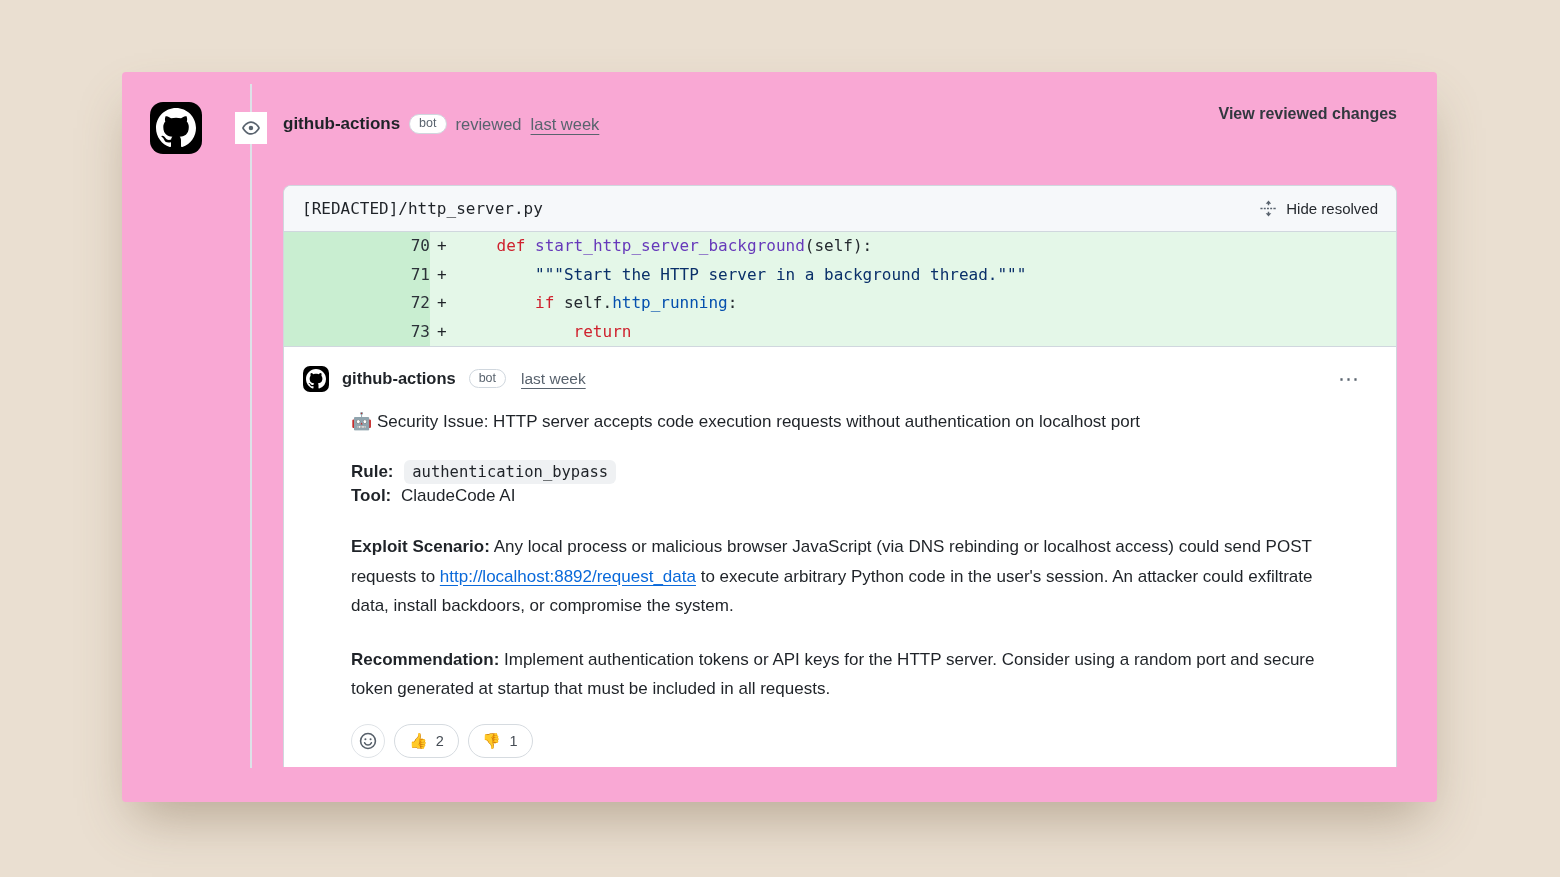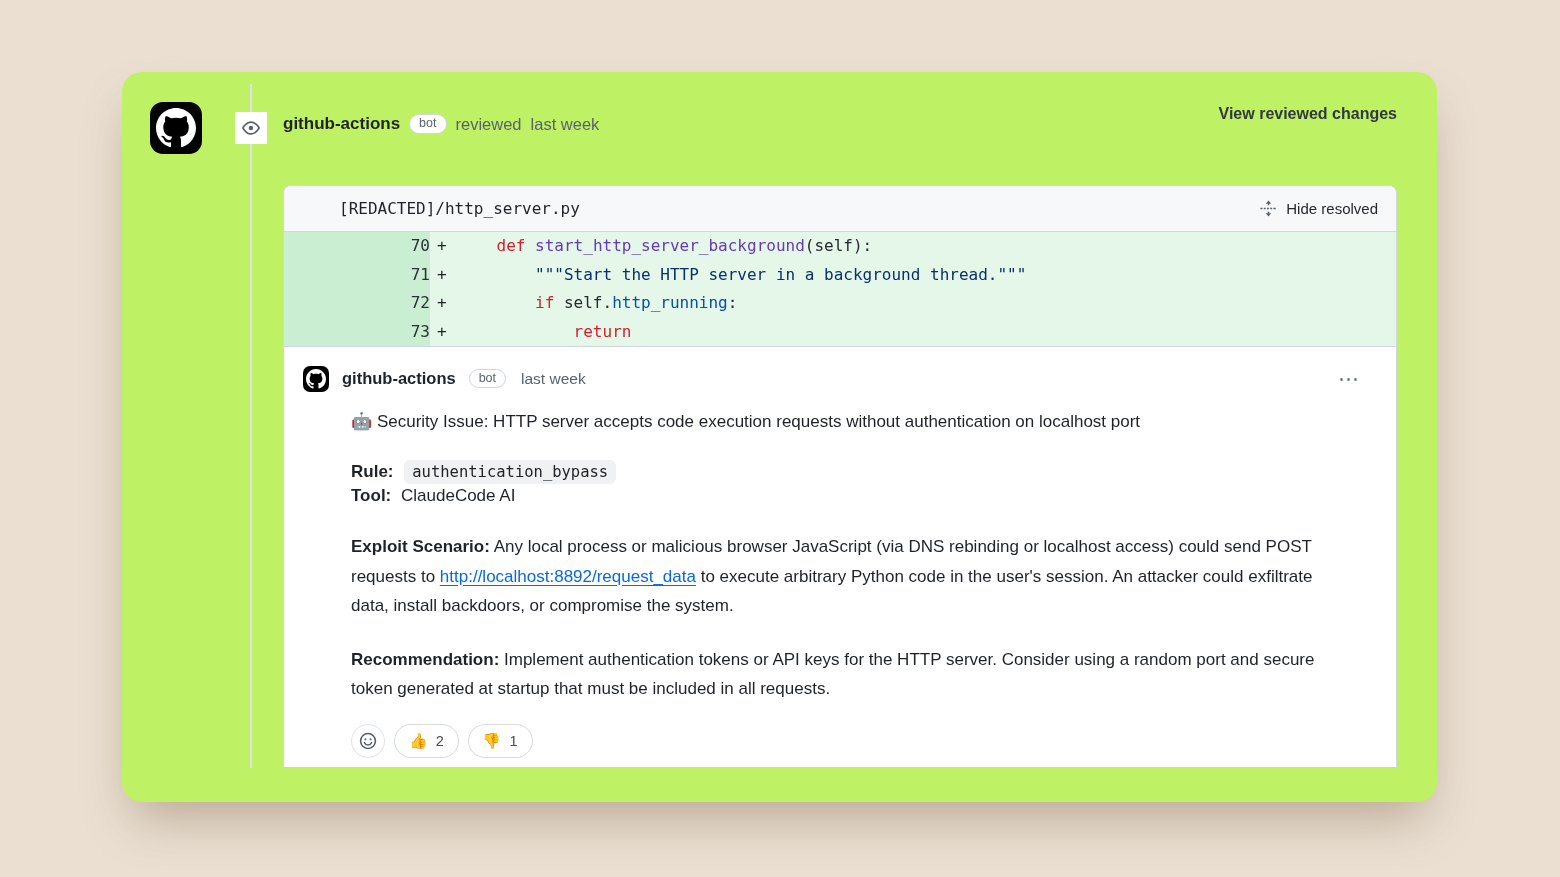--- a/index.html
+++ b/index.html
@@ -1,46 +1,46 @@
 <!DOCTYPE html>
 <html><head>
 <meta charset="utf-8">
 <style>
   * { margin:0; padding:0; box-sizing:border-box; }
   body { font-family:"Liberation Sans", sans-serif; }
   .stage{ position:relative; width:1560px; height:877px; background:#eadfd1; overflow:hidden; }
-  .card{ position:absolute; left:122px; top:72px; width:1315px; height:730px; background:#bef264;
-         border-radius:20px; box-shadow:0 26px 50px -12px rgba(122,100,74,.45); }
+  .card{ position:absolute; left:122px; top:72px; width:1315px; height:730px; background:#f9a8d4;
+         border-radius:4px; box-shadow:0 26px 50px -12px rgba(122,100,74,.45); }
 
   
   .timeline{ position:absolute; left:128px; top:12px; width:2px; height:684px; background:#dde2e8; }
   .avatar-lg{ position:absolute; left:28px; top:30px; width:52px; height:52px; border-radius:13px;
               background:#000; display:flex; align-items:center; justify-content:center; }
   .avatar-sm{ width:26px; height:26px; border-radius:7px; background:#000; display:flex;
               align-items:center; justify-content:center; flex:0 0 auto; }
   .eye-wrap{ position:absolute; left:113px; top:40px; width:32px; height:32px; background:#fff;
              display:flex; align-items:center; justify-content:center; color:#59636e; }
 
   
   .review-head{ position:absolute; left:161px; top:42px; display:flex; align-items:center; gap:9px;
                 font-size:16.5px; color:#59636e; }
   .review-head .name{ font-weight:700; color:#1f2328; font-size:17px; }
   .badge{ border:1px solid #d0d7de; border-radius:999px; padding:2px 9px 3px; font-size:12.5px;
           color:#59636e; line-height:1; background:#fff; }
-  .time-link{ color:#59636e; text-underline-offset:4px; cursor:pointer; }
+  .time-link{ color:#59636e; text-decoration:underline; text-underline-offset:4px; cursor:pointer; }
   .view-changes{ position:absolute; right:40px; top:33px; font-size:16px; font-weight:600;
                  color:#32383f; cursor:pointer; }
 
   
   .review-box{ position:absolute; left:161px; top:113px; width:1114px; height:582px;
                border:1px solid #d0d7de; border-bottom:none; border-radius:8px 8px 0 0;
                background:#fff; overflow:hidden; }
   .file-head{ height:46px; background:#f6f8fa; border-bottom:1px solid #d0d7de; display:flex;
               align-items:center; padding:0 18px; }
-  .file-path{ font-family:"DejaVu Sans Mono", monospace; font-size:16px; color:#1f2328;margin-left:37px; }
+  .file-path{ font-family:"DejaVu Sans Mono", monospace; font-size:16px; color:#1f2328; }
   .hide-resolved{ margin-left:auto; display:flex; align-items:center; gap:9px; cursor:pointer;
                   font-size:15px; color:#25292e; }
   .hide-resolved svg{ color:#59636e; }
 
   
   .diff{ border-bottom:1px solid #d0d7de; font-family:"DejaVu Sans Mono", monospace; font-size:16px; }
   .diff-row{ display:flex; height:28.5px; line-height:28.5px; }
   .gutter{ width:146px; background:#c9eed1; color:#2b3138; text-align:right; }
   .sign{ width:28px; padding-left:7px; background:#e4f7e8; color:#1f2328; }
   .code{ flex:1; background:#e4f7e8; white-space:pre; color:#24292f; }

